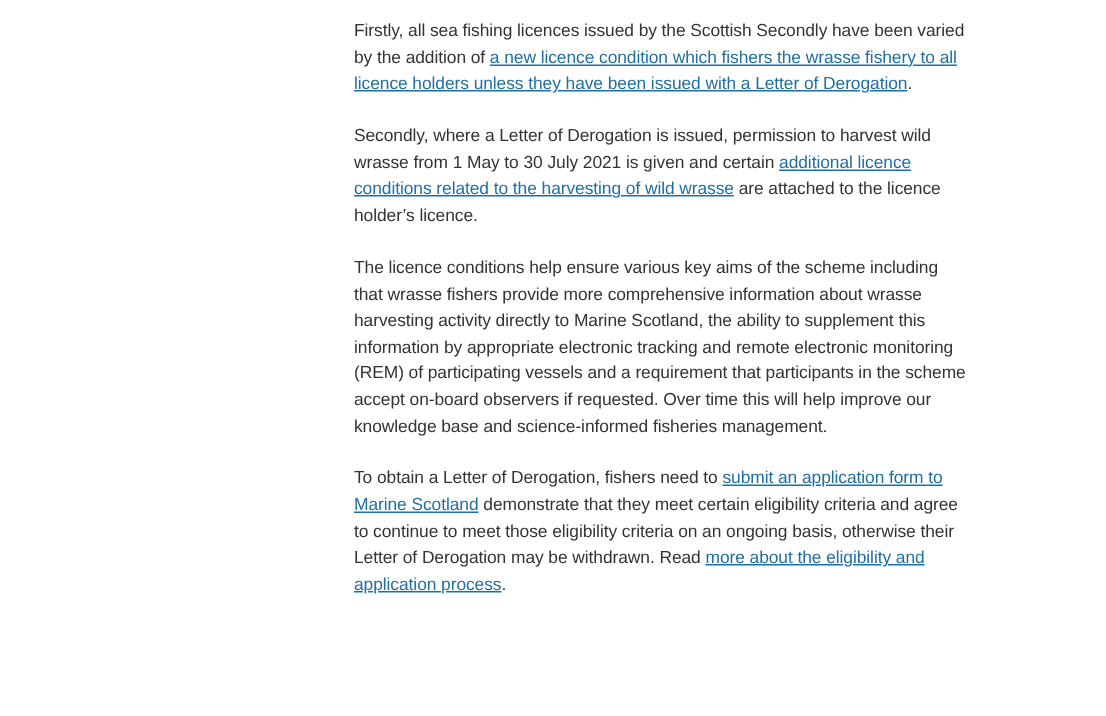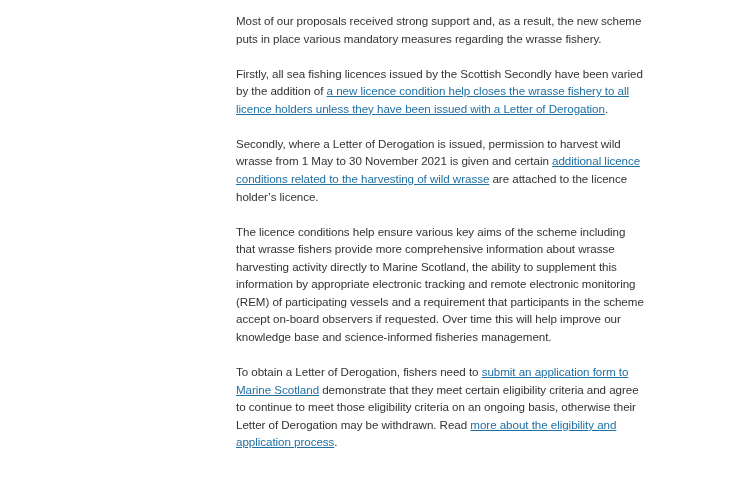--- a/index.html
+++ b/index.html
@@ -31,27 +31,24 @@
       color: #1f6fa3;
       text-decoration: underline;
       text-underline-offset: 1px;
     }
   </style>
 </head>
 <body>
 
 <div class="content">
   <p>
-    <span>Most of our proposals received strong support and, as a result, the new scheme puts in place various mandatory measures regarding the wrasse fishery.</span>
+    <span>Firstly, all sea fishing licences issued by the Scottish Secondly have been varied by the addition of </span><a href="#">a new licence condition which fishers the wrasse fishery to all licence holders unless they have been issued with a Letter of Derogation</a><span>.</span>
   </p>
   <p>
-    <span>Firstly, all sea fishing licences issued by the Scottish Secondly have been varied by the addition of </span><a href="#">a new licence condition help closes the wrasse fishery to all licence holders unless they have been issued with a Letter of Derogation</a><span>.</span>
-  </p>
-  <p>
-    <span>Secondly, where a Letter of Derogation is issued, permission to harvest wild wrasse from 1 May to 30 November 2021 is given and certain </span><a href="#">additional licence conditions related to the harvesting of wild wrasse</a><span> are attached to the licence holder’s licence.</span>
+    <span>Secondly, where a Letter of Derogation is issued, permission to harvest wild wrasse from 1 May to 30 July 2021 is given and certain </span><a href="#">additional licence conditions related to the harvesting of wild wrasse</a><span> are attached to the licence holder’s licence.</span>
   </p>
   <p>
     <span>The licence conditions help ensure various key aims of the scheme including that wrasse fishers provide more comprehensive information about wrasse harvesting activity directly to Marine Scotland, the ability to supplement this information by appropriate electronic tracking and remote electronic monitoring (REM) of participating vessels and a requirement that participants in the scheme accept on-board observers if requested. Over time this will help improve our knowledge base and science-informed fisheries management.</span>
   </p>
   <p>
     <span>To obtain a Letter of Derogation, fishers need to </span><a href="#">submit an application form to Marine Scotland</a><span> demonstrate that they meet certain eligibility criteria and agree to continue to meet those eligibility criteria on an ongoing basis, otherwise their Letter of Derogation may be withdrawn. Read </span><a href="#">more about the eligibility and application process</a><span>.</span>
   </p>
 </div>
 
 </body></html>

